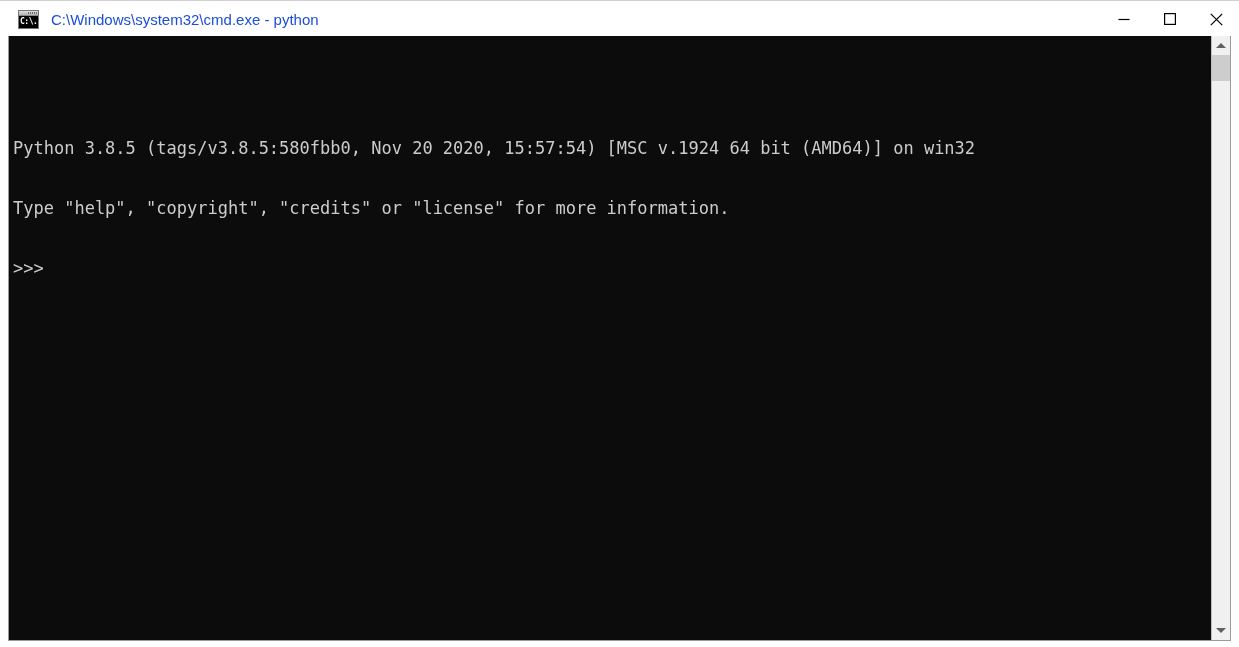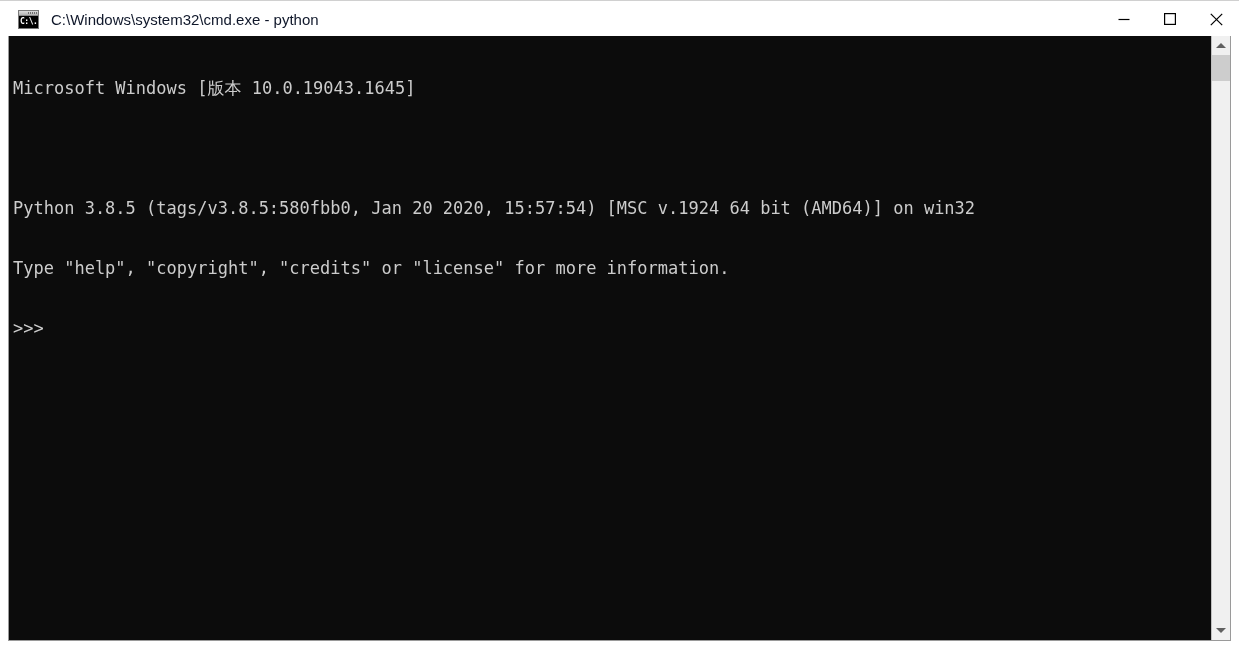--- a/index.html
+++ b/index.html
@@ -132,21 +132,21 @@
     font-family: "DejaVu Sans Mono", monospace;
     font-size: 8px;
     font-weight: bold;
     line-height: 12px;
     padding-left: 1px;
     letter-spacing: -0.5px;
   }
   .window-title {
     margin-left: 12px;
     font-size: 15px;
-    color: #0f172a;
+    color: #1d4ed8;
     white-space: nowrap;
     overflow: hidden;
     text-overflow: ellipsis;
   }
 
   .caption-buttons {
     display: flex;
     align-items: stretch;
     height: 36px;
     flex: 0 0 auto;
@@ -290,23 +290,22 @@
             <line x1="0.8" y1="0.8" x2="12.2" y2="12.2" stroke="#000000" stroke-width="1.2"></line>
             <line x1="12.2" y1="0.8" x2="0.8" y2="12.2" stroke="#000000" stroke-width="1.2"></line>
           </svg>
         </button>
       </div>
     </div>
 
     <div class="console-body">
 
       <div class="console-text">
-        <span class="line">Microsoft Windows [版本 10.0.19043.1645]</span>
         <span class="line blank"></span>
-        <span class="line">Python 3.8.5 (tags/v3.8.5:580fbb0, Jan 20 2020, 15:57:54) [MSC v.1924 64 bit (AMD64)] on win32</span>
+        <span class="line">Python 3.8.5 (tags/v3.8.5:580fbb0, Nov 20 2020, 15:57:54) [MSC v.1924 64 bit (AMD64)] on win32</span>
         <span class="line">Type "help", "copyright", "credits" or "license" for more information.</span>
         <span class="line">&gt;&gt;&gt;</span>
       </div>
 
       <div class="console-scrollbar">
         <div class="sb-btn">
           <span class="sb-arrow up"></span>
         </div>
         <div class="sb-track">
           <div class="sb-thumb"></div>

